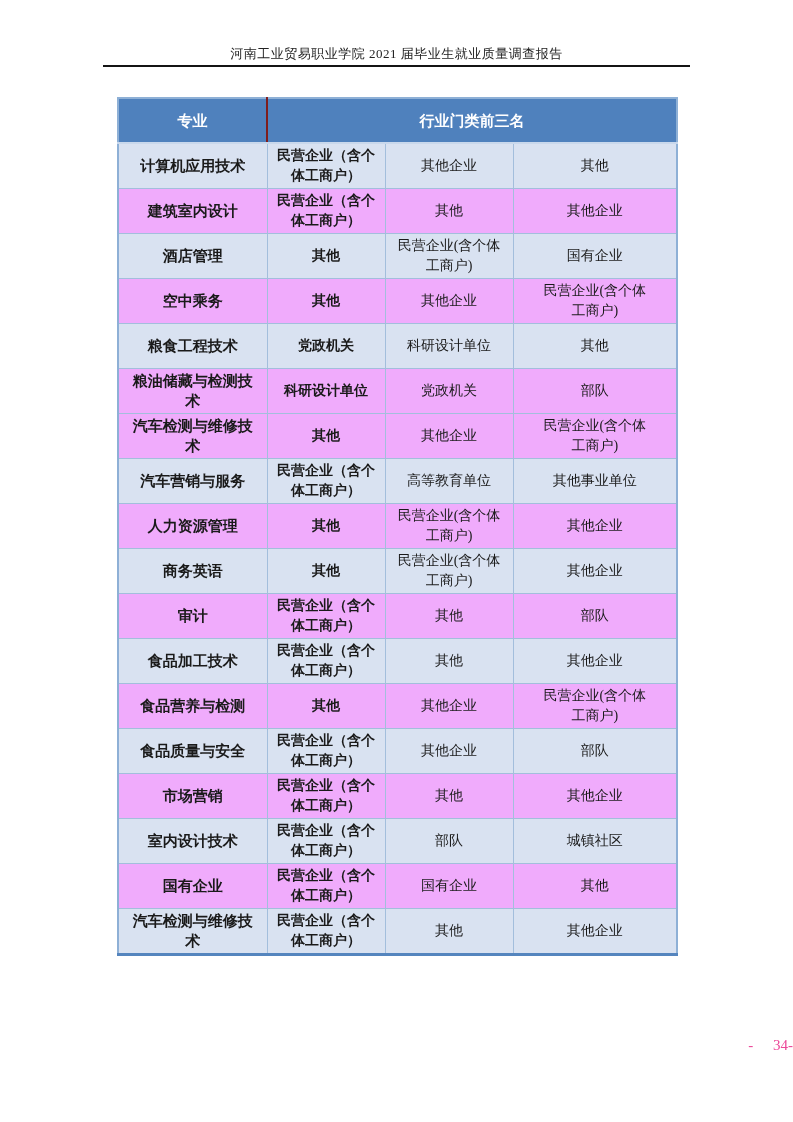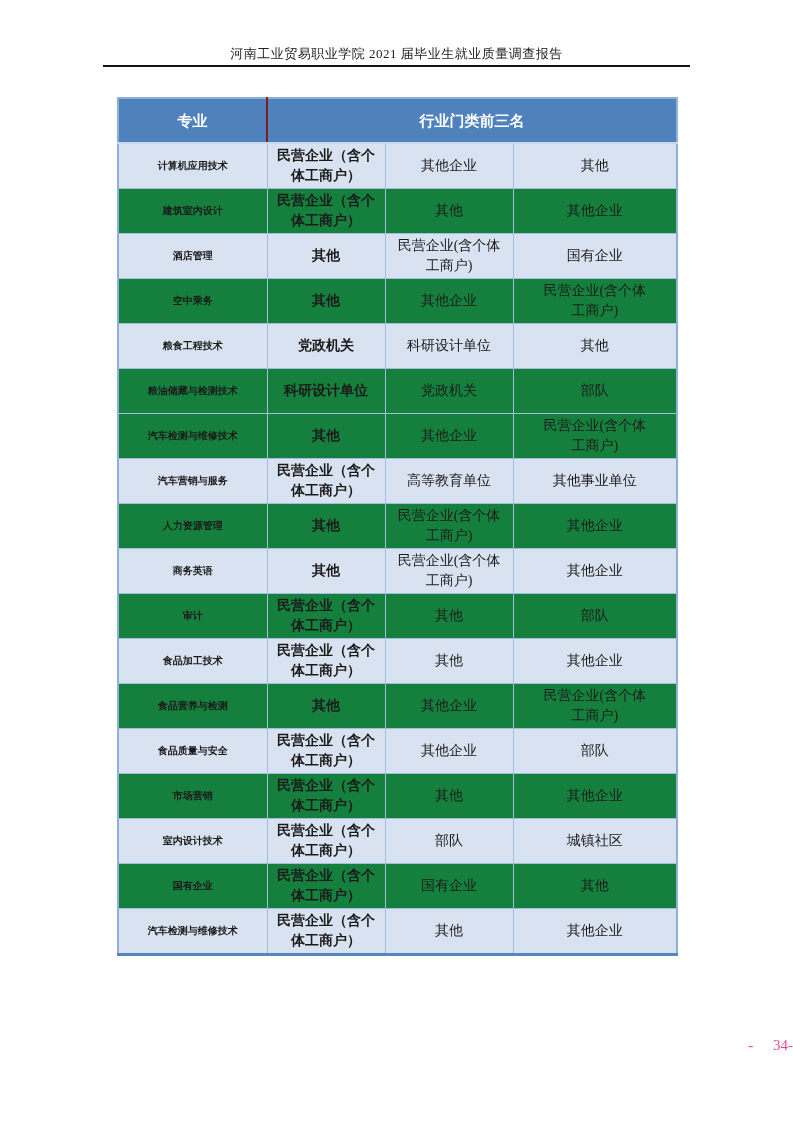--- a/index.html
+++ b/index.html
@@ -62,28 +62,28 @@
     font-weight: bold;
     height: 41px;
     border-color: #4F81BD;
     border-bottom: 2px solid #C9D8EC;
   }
   .report-table thead th.head-major {
     border-right: 2px solid #7f1d1d;
   }
   .report-table tbody tr {
     height: 45px;
-    background: #15803d;
+    background: #f0abfc;
   }
   .report-table tbody tr.band {
     background: #D9E2F1;
   }
   .report-table tbody th.cell-major {
     font-weight: bold;
-    font-size: 10px;
+    font-size: 15px;
     background: inherit;
     padding: 2px 12px;
   }
   .report-table td.cell-top1 { padding: 2px 4px; font-weight: bold; }
   .report-table td.cell-top2 { padding: 2px 8px; }
   .report-table td.cell-top3 { padding: 2px 24px; }
   .doc-footer {
     position: absolute;
     top: 1037px;
     left: 0;

